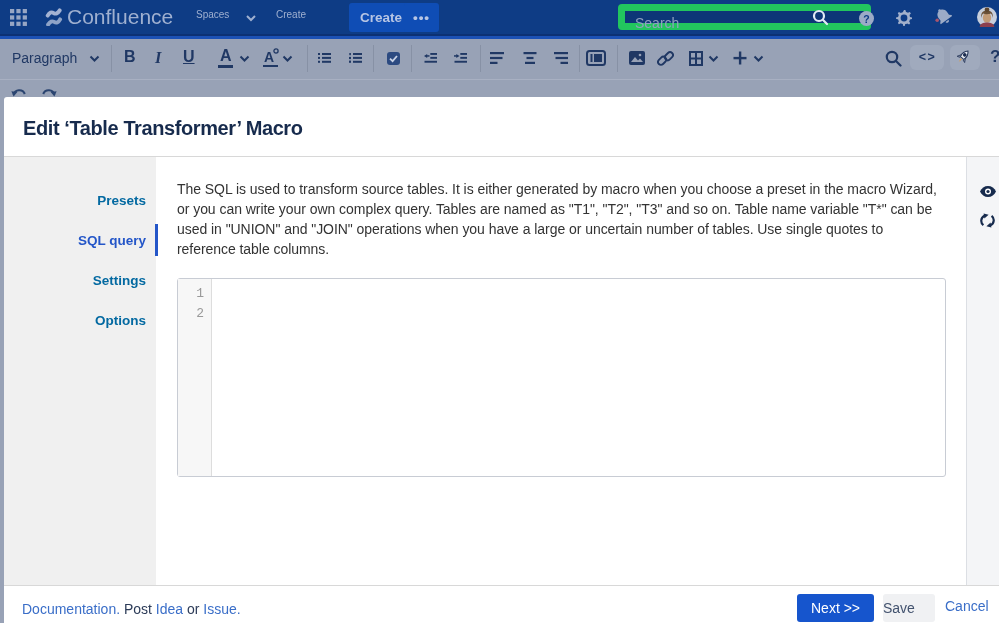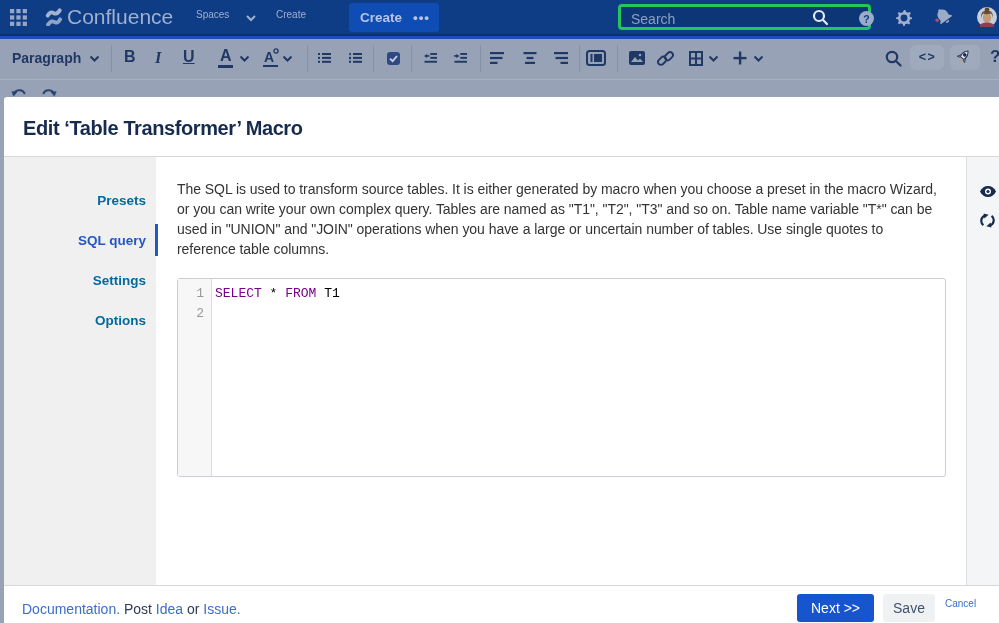--- a/index.html
+++ b/index.html
@@ -7,27 +7,27 @@
 body { position:relative; background:#98a2b6; }
 .abs { position:absolute; }
 
 
 #nav { left:0; top:0; width:999px; height:34px; background:#0e3c85; }
 #navedge { left:0; top:34px; width:999px; height:2px; background:#0c3173; }
 #navline { left:0; top:36px; width:999px; height:3px; background:#1b51b5; }
 .navtxt { color:#9fb0d0; font-size:10px; }
 #logotxt { left:67px; top:5px; font-size:21px; color:#9fb0d0; }
 .navbtn { background:#0f4db5; border-radius:3px; height:29px; top:3px; color:#b7c5e4; font-size:13.5px; font-weight:600; text-align:center; line-height:29px; }
-#searchbox { left:618px; top:4px; width:253px; height:26px; background:#0d3677; border:3px solid #22c55e; border-radius:4px; color:#8fa0bf; font-size:14px; line-height:24px; padding-left:10px; }
+#searchbox { left:618px; top:4px; width:253px; height:26px; background:#0d3677; border:7px solid #22c55e; border-radius:4px; color:#8fa0bf; font-size:14px; line-height:24px; padding-left:10px; }
 
 
 #toolbar { left:0; top:39px; width:999px; height:39px; background:#98a2b6; }
 #row2 { left:0; top:79px; width:999px; height:18px; background:#98a2b6; border-top:1px solid #a8b0c2; }
 .sep { position:absolute; top:6px; width:1px; height:27px; background:#8791a5; }
-.ticon { position:absolute; color:#203864;font-weight:bold; }
+.ticon { position:absolute; color:#203864; }
 #toolbar svg, #row2 svg { display:block; }
 
 
 #modal { left:4px; top:97px; width:995px; height:526px; background:#fff; border-top-left-radius:3px; }
 #mtitle { position:absolute; left:19px; top:20px; font-size:20px; letter-spacing:-0.4px; font-weight:600; color:#172b4d;text-align:center; }
 #hdiv { position:absolute; left:0; top:59px; width:995px; height:1px; background:#d8d8d8; }
 #sidebar { position:absolute; left:0; top:60px; width:152px; height:428px; background:#f0f0f0; }
 .tab { position:absolute; right:10px; font-size:13.5px; font-weight:700; color:#0369a1; }
 #tabbar { position:absolute; left:151px; top:127px; width:3px; height:32px; background:#2456c8; }
 #rail { position:absolute; left:962px; top:60px; width:33px; height:428px; background:#f4f5f7; border-left:1px solid #dcdfe4; }
@@ -37,22 +37,22 @@
 #gutter { position:absolute; left:0; top:0; width:34px; height:197px; background:#f7f7f7; border-right:1px solid #ddd; }
 .lno { position:absolute; right:7px; color:#999; font-family:"Liberation Mono", monospace; font-size:13px; line-height:20px; }
 .cline { position:absolute; left:37px; font-family:"Liberation Mono", monospace; font-size:13px; line-height:20px; color:#000; white-space:pre; }
 .kw { color:#770088; } .str { color:#aa1111; }
 
 
 #footer { position:absolute; left:0; top:489px; width:995px; height:37px; background:#fff; }
 #flinks { position:absolute; left:18px; top:15px; font-size:14px; color:#2c3b58; }
 a.blue { color:#3a6ec8; text-decoration:none; }
 #nextbtn { position:absolute; left:793px; top:8px; width:77px; height:28px; background:#1655cd; border-radius:3px; color:#fff; font-size:14px; font-weight:500; text-align:center; line-height:28px; }
-#savebtn { position:absolute; left:879px; top:8px; width:52px; height:28px; background:#f0f1f3; border-radius:3px; color:#42526e; font-size:14px; text-align:center; line-height:28px; }
-#cancel { position:absolute; left:941px; top:12px; font-size:10px; color:#3a6ec8; }
+#savebtn { position:absolute; left:879px; top:8px; width:52px; height:28px; background:#f0f1f3; border-radius:3px; color:#42526e; font-size:14px; text-align:left; line-height:28px; }
+#cancel { position:absolute; left:941px; top:12px; font-size:14px; color:#3a6ec8; }
 </style>
 </head>
 <body>
 
 <div id="nav" class="abs">
 
   <svg class="abs" style="left:10px;top:9px" width="18" height="18" viewBox="0 0 17 17">
     <g fill="#97a6c4">
       <rect x="0" y="0" width="4" height="4"></rect>
         <rect x="6" y="0" width="4" height="4"></rect>
@@ -305,21 +305,20 @@
       <path d="M3.6 0.4 L8.6 1.8 L4.4 5.4 Z" fill="#172b4d"></path>
       <path d="M11.4 14.6 L6.4 13.2 L10.6 9.6 Z" fill="#172b4d"></path>
     </svg>
   </div>
   <div id="desc">The SQL is used to transform source tables. It is either generated by macro when you choose a preset in the macro Wizard,<br>or you can write your own complex query. Tables are named as "T1", "T2", "T3" and so on. Table name variable "T*" can be<br>used in "UNION" and "JOIN" operations when you have a large or uncertain number of tables. Use single quotes to<br>reference table columns.</div>
   <div id="codebox">
     <div id="gutter">
       <div class="lno" style="top:5px">1</div>
       <div class="lno" style="top:25px">2</div>
     </div>
-    <div class="cline" style="top:5px"><span class="kw">SELECT</span> * <span class="kw">FROM</span> T1</div>
   </div>
   <div id="fdiv"></div>
   <div id="footer">
     <div id="flinks"><a class="blue" href="#">Documentation.</a> Post <a class="blue" href="#">Idea</a> or <a class="blue" href="#">Issue.</a></div>
     <div id="nextbtn">Next &gt;&gt;</div>
     <div id="savebtn">Save</div>
     <div id="cancel">Cancel</div>
   </div>
 </div>
 

